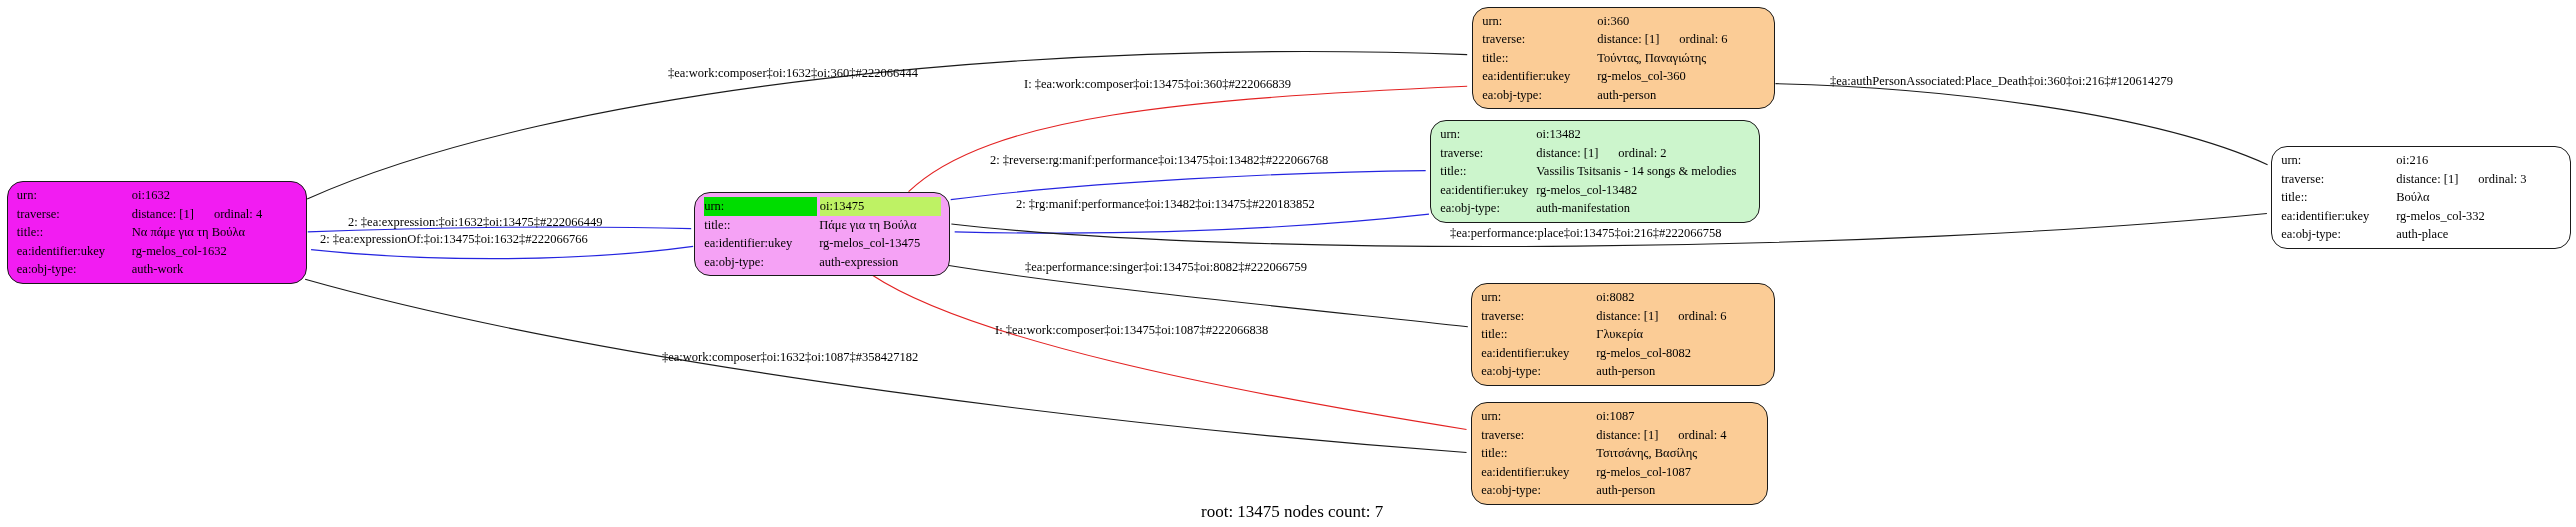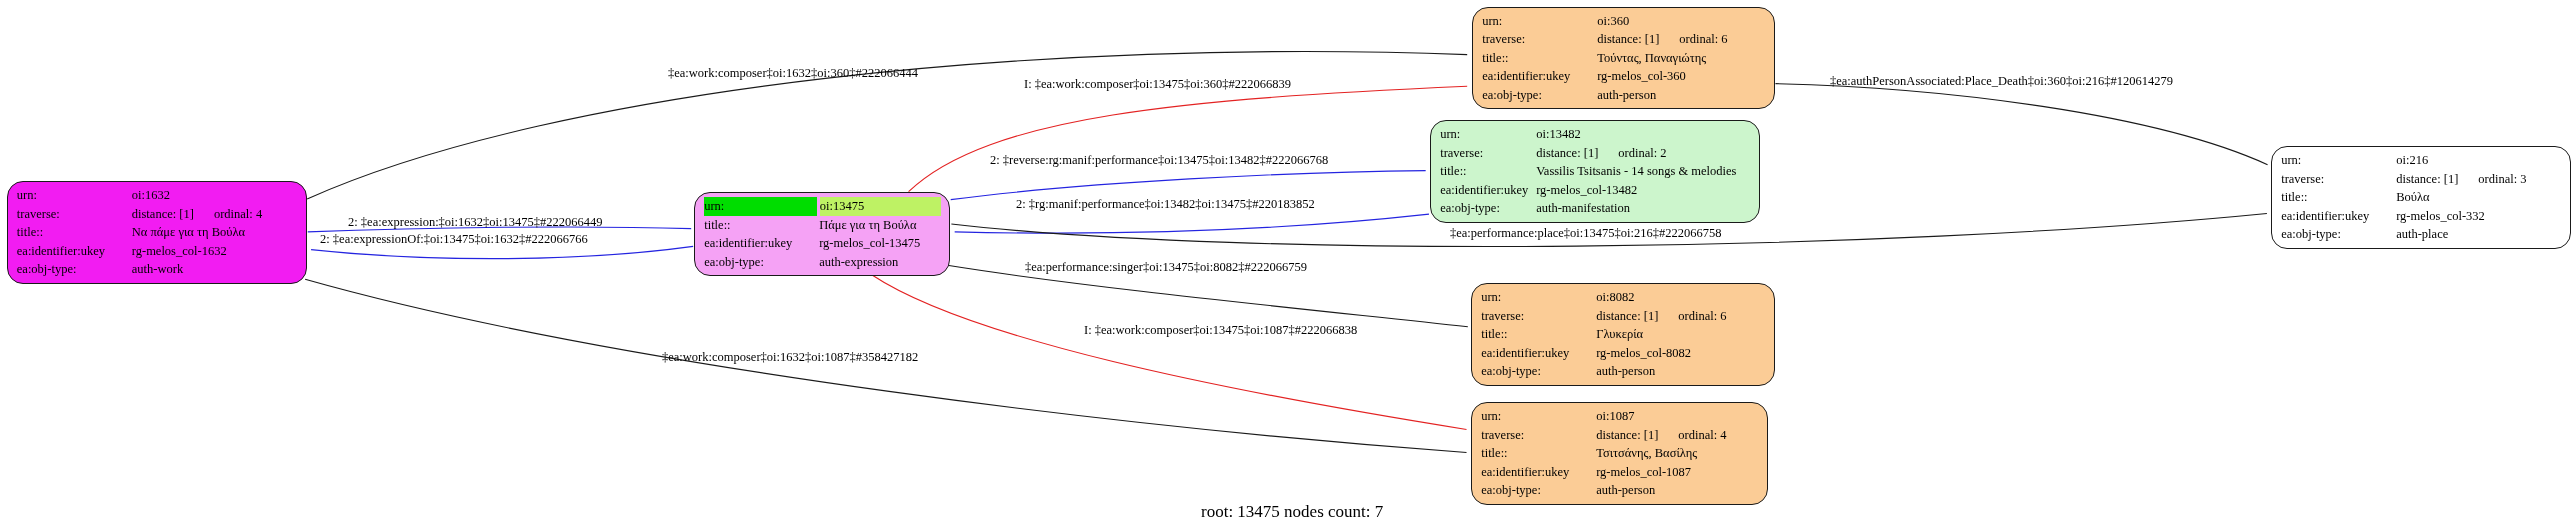--- a/index.html
+++ b/index.html
@@ -225,19 +225,19 @@
 
   <span class="elabel" style="left:668px;top:65px">‡ea:work:composer‡oi:1632‡oi:360‡#222066444</span>
   <span class="elabel" style="left:1024px;top:76px">I: ‡ea:work:composer‡oi:13475‡oi:360‡#222066839</span>
   <span class="elabel" style="left:1830px;top:73px">‡ea:authPersonAssociated:Place_Death‡oi:360‡oi:216‡#120614279</span>
   <span class="elabel" style="left:990px;top:152px">2: ‡reverse:rg:manif:performance‡oi:13475‡oi:13482‡#222066768</span>
   <span class="elabel" style="left:1016px;top:196px">2: ‡rg:manif:performance‡oi:13482‡oi:13475‡#220183852</span>
   <span class="elabel" style="left:348px;top:214px">2: ‡ea:expression:‡oi:1632‡oi:13475‡#222066449</span>
   <span class="elabel" style="left:320px;top:231px">2: ‡ea:expressionOf:‡oi:13475‡oi:1632‡#222066766</span>
   <span class="elabel" style="left:1450px;top:225px">‡ea:performance:place‡oi:13475‡oi:216‡#222066758</span>
   <span class="elabel" style="left:1025px;top:259px">‡ea:performance:singer‡oi:13475‡oi:8082‡#222066759</span>
-  <span class="elabel" style="left:1084px;top:322px">I: ‡ea:work:composer‡oi:13475‡oi:1087‡#222066838</span>
+  <span class="elabel" style="left:995px;top:322px">I: ‡ea:work:composer‡oi:13475‡oi:1087‡#222066838</span>
   <span class="elabel" style="left:662px;top:349px">‡ea:work:composer‡oi:1632‡oi:1087‡#358427182</span>
 
   <span class="root-label">root: 13475 nodes count: 7</span>
 
 </div>
 
 
 </body></html>

